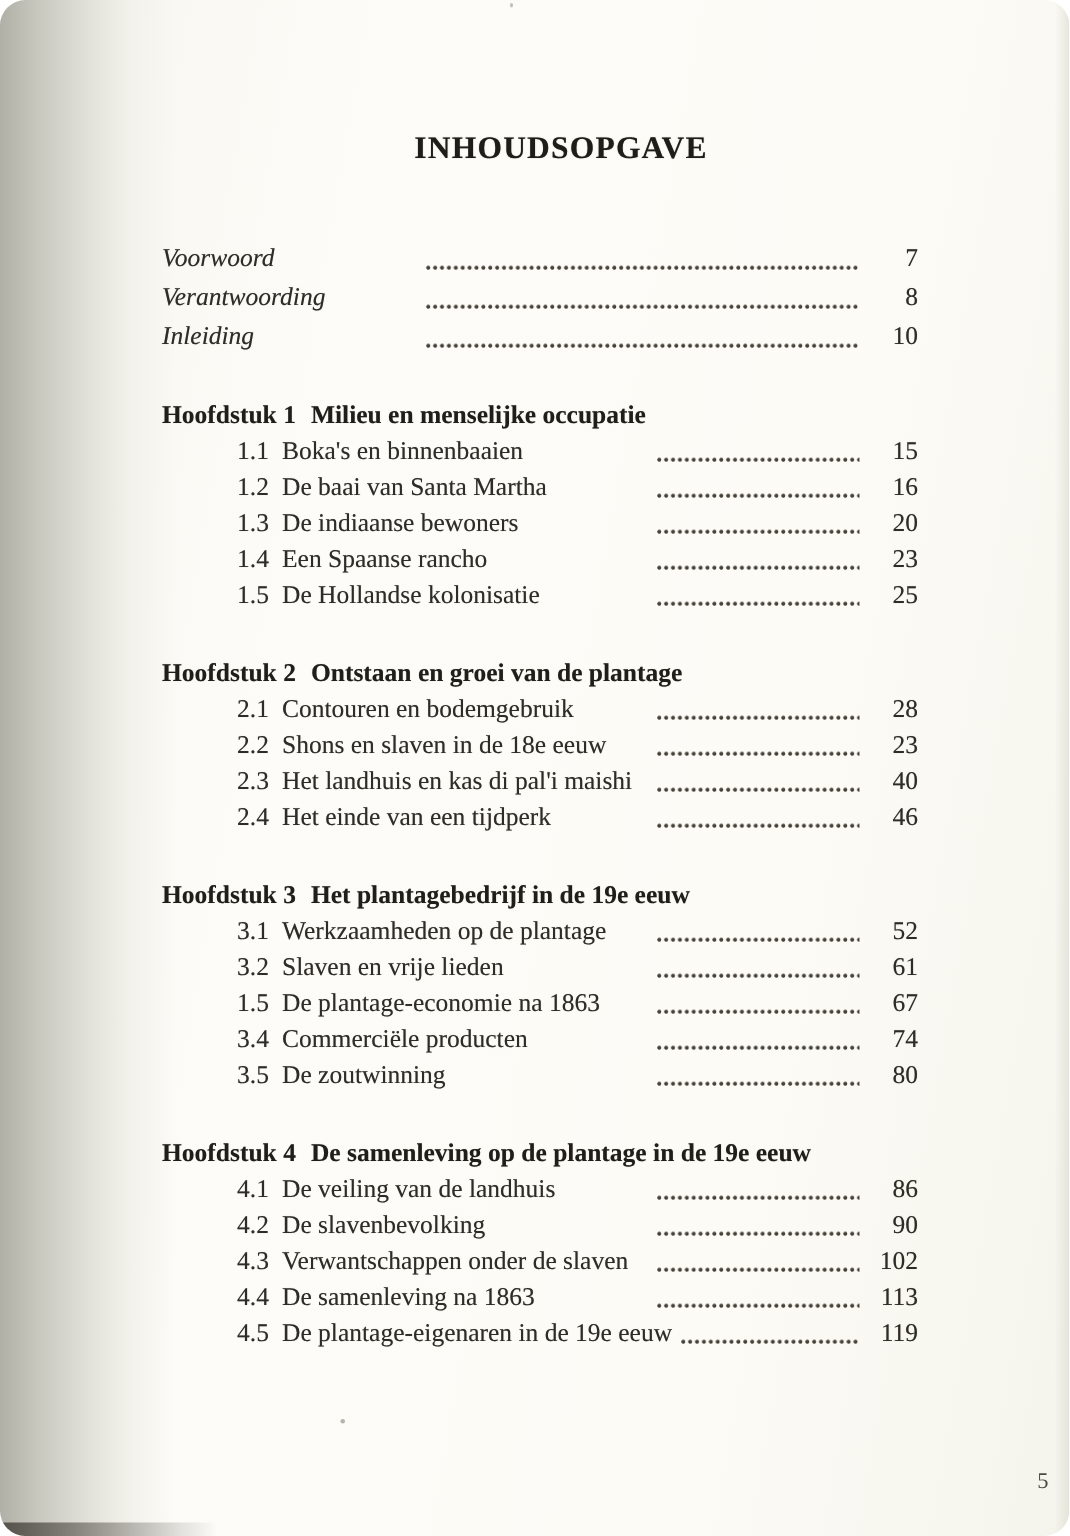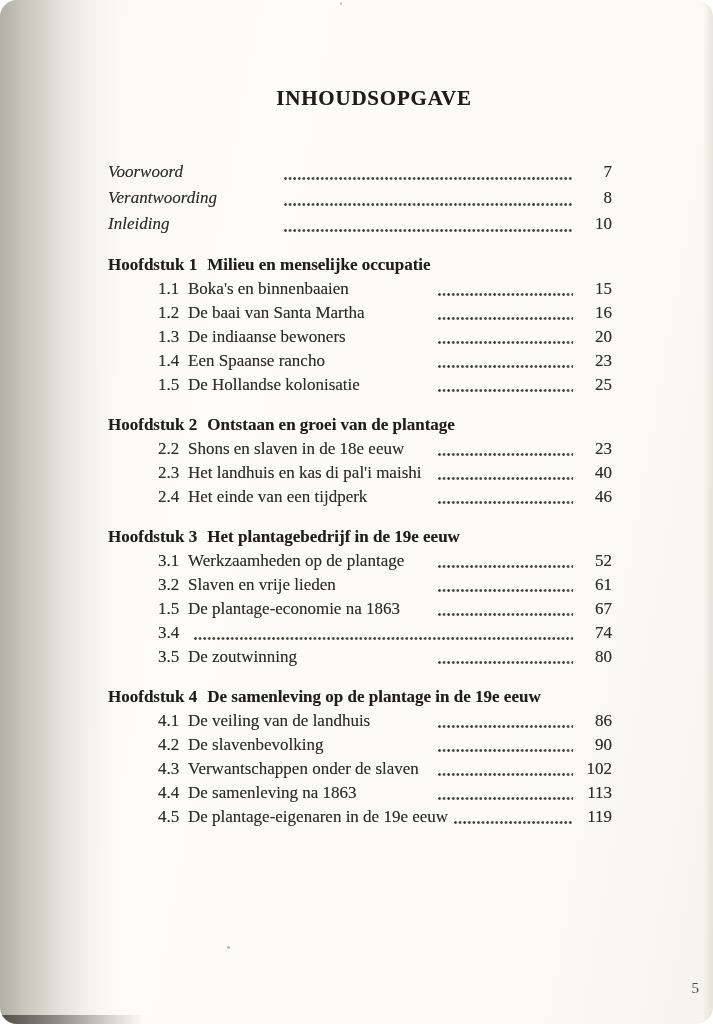--- a/index.html
+++ b/index.html
@@ -50,21 +50,21 @@
   
   .toc {
     position: absolute; left: 108px; top: 159px; width: 504px;
     font-size: 17px;
     text-shadow: 0 0 0.5px rgba(46,44,38,0.45);
   }
 
   .fm-row { display: flex; align-items: baseline; line-height: 26px; }
   .fm-label { min-width: 170px; font-style: italic; white-space: nowrap; }
 
-  .chapter { margin-top: 16px; }
+  .chapter { margin-top: 28px; }
   .ch-head { line-height: 24px; font-weight: bold; color: #201e19; white-space: nowrap; }
   .ch-title { margin-left: 10px; }
 
   .entry { display: flex; align-items: flex-start; line-height: 24px; padding-left: 50px; }
   .e-num { width: 30px; flex: none; }
   .e-title { min-width: 244px; white-space: nowrap; flex: none; }
 
   .leader {
     flex: 1; align-self: flex-end;
     height: 3px; margin: 0 7px 5px 6px;
@@ -144,20 +144,26 @@
         <span class="leader"></span>
         <span class="pg">25</span>
       </div>
     </section>
 
     <section class="chapter">
       <div class="ch-head">
         <span class="ch-num">Hoofdstuk 2</span><span class="ch-title">Ontstaan en groei van de plantage</span>
       </div>
       <div class="entry">
+        <span class="e-num">2.1</span>
+        <span class="e-title">Contouren en bodemgebruik</span>
+        <span class="leader"></span>
+        <span class="pg">28</span>
+      </div>
+      <div class="entry">
         <span class="e-num">2.2</span>
         <span class="e-title">Shons en slaven in de 18e eeuw</span>
         <span class="leader"></span>
         <span class="pg">23</span>
       </div>
       <div class="entry">
         <span class="e-num">2.3</span>
         <span class="e-title">Het landhuis en kas di pal'i maishi</span>
         <span class="leader"></span>
         <span class="pg">40</span>
@@ -187,20 +193,21 @@
         <span class="pg">61</span>
       </div>
       <div class="entry">
         <span class="e-num">1.5</span>
         <span class="e-title">De plantage-economie na 1863</span>
         <span class="leader"></span>
         <span class="pg">67</span>
       </div>
       <div class="entry">
         <span class="e-num">3.4</span>
+        <span class="e-title">Commerciële producten</span>
         <span class="leader"></span>
         <span class="pg">74</span>
       </div>
       <div class="entry">
         <span class="e-num">3.5</span>
         <span class="e-title">De zoutwinning</span>
         <span class="leader"></span>
         <span class="pg">80</span>
       </div>
     </section>

